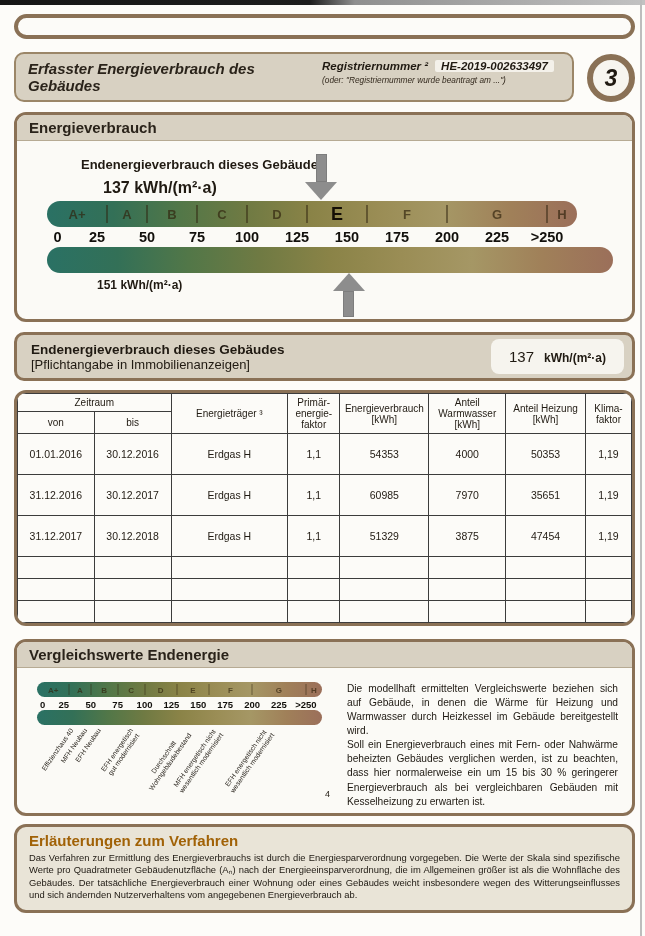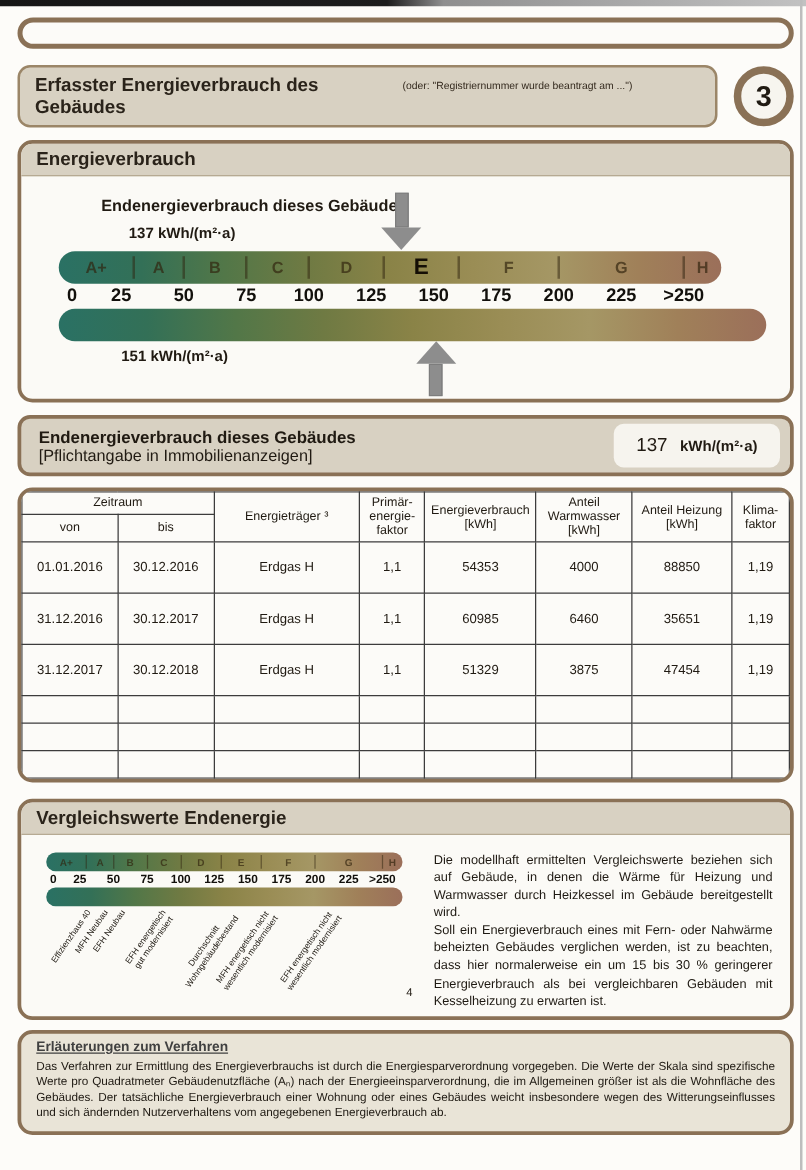--- a/index.html
+++ b/index.html
@@ -16,37 +16,37 @@
   .strip-title { font-size:15px; font-weight:bold; color:#2a231a; }
 
   
   .hdr { border-width:4px; border-radius:14px; margin-top:9px; padding:8px 16px 9px; background:#fcfbf8; }
   .hdr-row { display:flex; align-items:baseline; gap:10px; }
   .hdr-title { font-size:45px; font-weight:800; letter-spacing:-2px; color:#241d14; line-height:1; }
   .hdr-suffix { font-size:21px; font-weight:bold; color:#241d14; }
   .hdr-law { font-size:12px; margin-top:4px; color:#241d14; }
 
   
-  .capture-row { display:flex; align-items:center; margin:13px 10px 0 14px; }
+  .capture-row { display:flex; align-items:flex-end; margin:13px 10px 0 14px;font-style:italic; }
   .capture-bar { flex:1; background:#d8d1c2; border:2px solid #9b8668; border-radius:10px; padding:6px 12px; display:flex; gap:10px; min-height:46px; }
   .cb-title { align-self:center; flex:1; font-size:15px; font-weight:bold; color:#2a231a; }
   .cb-reg { width:238px; }
   .reg-row { display:flex; gap:7px; align-items:baseline; }
   .reg-label { font-size:11.5px; font-weight:bold; }
   .reg-value { font-size:11.5px; font-weight:bold; background:#f4f1ea; padding:0 6px; border-radius:2px; }
   .reg-hint { font-size:8.3px; margin-top:3px; color:#33291d; }
   .badge { width:48px; height:48px; border-radius:50%; border:6px solid #8a7156; background:#f7f5ef;
            display:flex; align-items:center; justify-content:center; font-size:23px; font-weight:bold; margin-left:13px; }
 
   
   .energy-box { margin-top:10px; }
   .figure { position:relative; margin:14px 0 4px 30px; width:545px; }
   .fig-top { position:relative; height:46px; }
   .end-label { position:absolute; left:34px; top:2px; font-size:13px; font-weight:bold; }
-  .end-value-line { position:absolute; left:56px; top:24px; font-size:12px; font-weight:bold; }
+  .end-value-line { position:absolute; left:56px; top:24px; font-size:16px; font-weight:bold; }
   .scale-root { position:relative; width:530px; }
   .grad { background:#888; }
   .letters-bar { position:relative; height:26px; border-radius:13px; }
   .scale-letter { position:absolute; top:50%; transform:translate(-50%,-50%); font-size:13px; font-weight:bold; color:rgba(48,36,14,.68); }
   .scale-letter.hl { font-size:18px; font-weight:900; color:#140e05; }
   .boundary { position:absolute; top:15%; height:70%; width:2px; background:rgba(45,34,14,.5); transform:translateX(-50%); }
   .ticks-row { position:relative; height:20px; }
   .tick { position:absolute; top:50%; transform:translate(-50%,-50%); font-size:14.5px; font-weight:bold; color:#12100c; white-space:nowrap; }
   .bottom-grad { height:26px; border-radius:13px; width:calc(100% + 36px); }
   .fig-bottom { position:relative; height:42px; }
@@ -88,36 +88,40 @@
   .sm .bottom-grad { height:15px; border-radius:8px; width:100%; }
   .ref-labels { position:relative; margin-left:10px; width:285px; height:86px; }
   .ref-anchor { position:absolute; top:2px; width:0; }
   .ref-label { position:absolute; right:0; top:0; transform:rotate(-55deg); transform-origin:100% 0;
                font-size:6.8px; line-height:1.15; white-space:pre; text-align:center; color:#26211a; width:max-content; }
   .cmp-footnote { position:absolute; right:14px; bottom:10px; font-size:9px; }
   .cmp-para { flex:1; font-size:10.2px; line-height:1.38; text-align:justify; white-space:pre-line; padding-top:4px; color:#1e1912; }
 
   
   .expl-box { margin-top:8px; background:#e9e4d7; padding:4px 12px 8px; }
-  .expl-title { font-size:11px; font-weight:bold; margin:1px 0 3px; color:#404040;text-decoration:underline; }
+  .expl-title { font-size:15px; font-weight:bold; margin:1px 0 3px; color:#a16207; }
   .expl-para { font-size:9.4px; line-height:1.32; text-align:justify; color:#1e1912; }
 </style>
 </head>
 <body>
 
 <div class="scan-strip"></div>
 <div class="scan-right"></div>
 
 <div class="box hdr">
 </div>
 
 <div class="capture-row">
   <div class="capture-bar">
     <div class="cb-title">Erfasster Energieverbrauch des Gebäudes</div>
     <div class="cb-reg">
+      <div class="reg-row">
+        <span class="reg-label">Registriernummer ²</span>
+        <span class="reg-value">HE-2019-002633497</span>
+      </div>
       <div class="reg-hint">(oder: "Registriernummer wurde beantragt am ...")</div>
     </div>
   </div>
   <div class="badge">3</div>
 </div>
 
 <div class="box energy-box">
   <div class="strip">
     <span class="strip-title">Energieverbrauch</span>
   </div>
@@ -227,30 +231,30 @@
       </tr>
     </thead>
     <tbody>
       <tr>
         <td>01.01.2016</td>
         <td>30.12.2016</td>
         <td>Erdgas H</td>
         <td>1,1</td>
         <td>54353</td>
         <td>4000</td>
-        <td>88850</td>
+        <td>50353</td>
         <td>1,19</td>
       </tr>
       <tr>
         <td>31.12.2016</td>
         <td>30.12.2017</td>
         <td>Erdgas H</td>
         <td>1,1</td>
         <td>60985</td>
-        <td>6460</td>
+        <td>7970</td>
         <td>35651</td>
         <td>1,19</td>
       </tr>
       <tr>
         <td>31.12.2017</td>
         <td>30.12.2018</td>
         <td>Erdgas H</td>
         <td>1,1</td>
         <td>51329</td>
         <td>3875</td>

